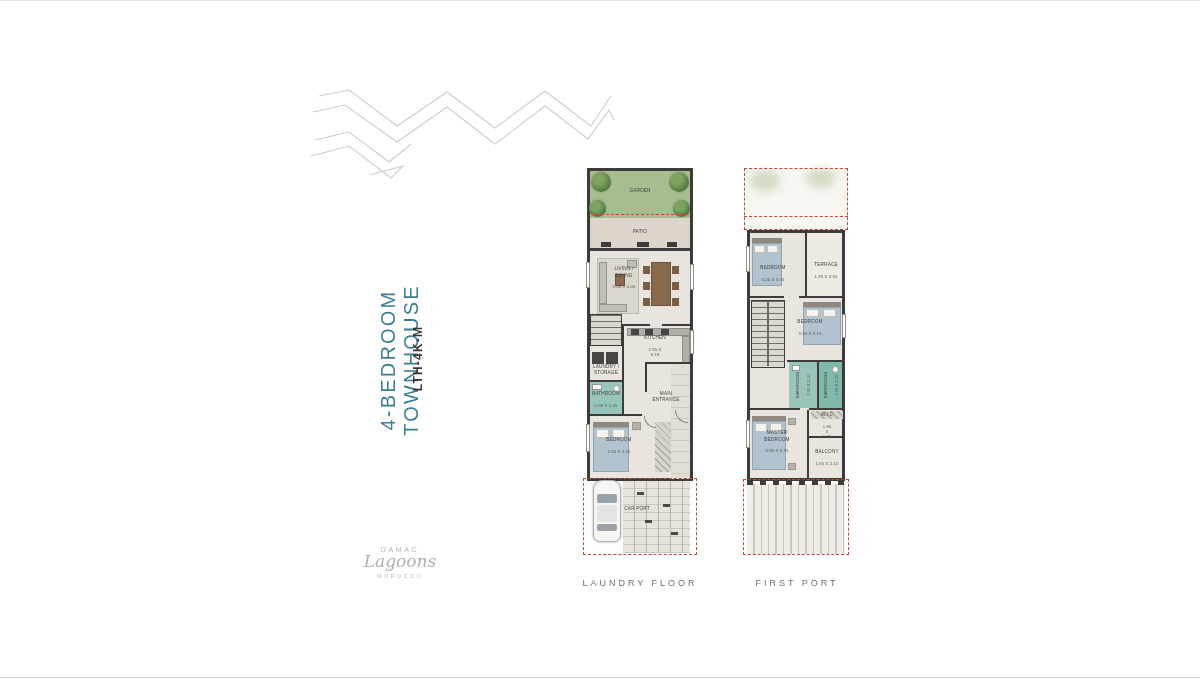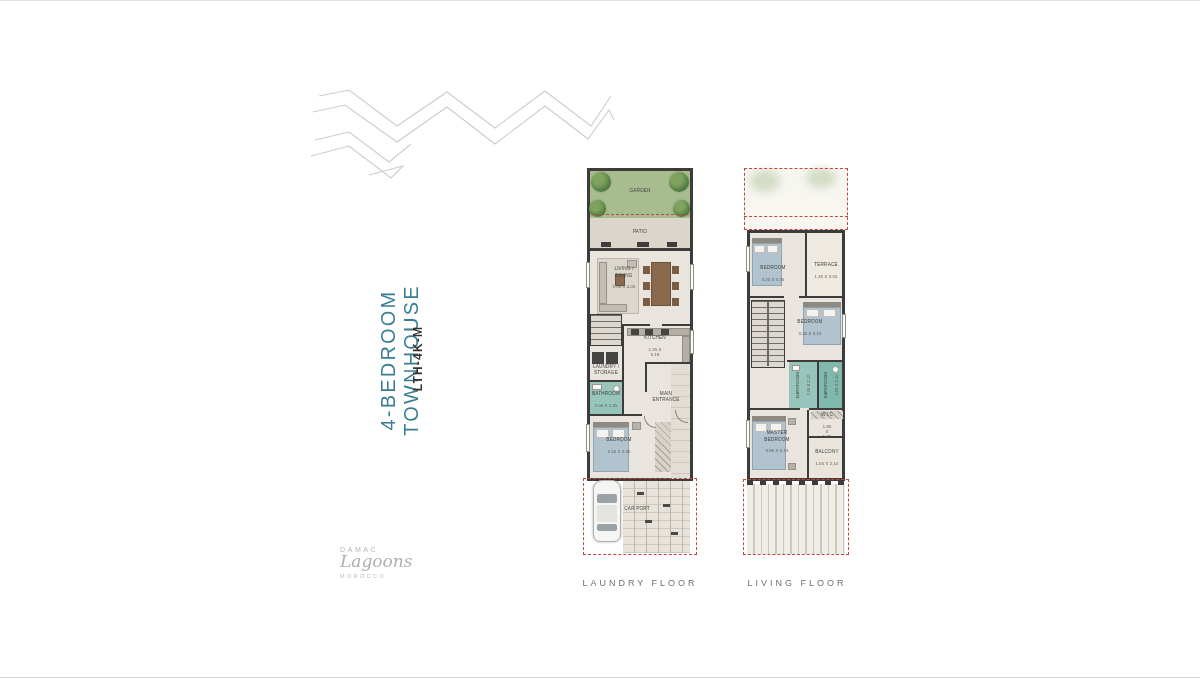--- a/index.html
+++ b/index.html
@@ -10,21 +10,21 @@
 
   
   #title { position:absolute; left:255px; top:347px; width:270px; height:26px;
            transform:rotate(-90deg); text-align:center; font-size:20px;
            letter-spacing:2.2px; color:#3a7e93; font-weight:400; }
   #code  { position:absolute; left:378px; top:351px; width:80px; height:15px;
            transform:rotate(-90deg); text-align:center; font-size:12px;
            font-weight:700; letter-spacing:1.2px; color:#35342f; }
 
   
-  #logo { position:absolute; left:340px; top:546px; width:120px; text-align:left; color:#b4b4b4; }
+  #logo { position:absolute; left:340px; top:546px; width:120px; text-align:center; color:#b4b4b4; }
   #logo .brand   { font-size:7px; letter-spacing:2.6px; }
   #logo .product { font-family:"DejaVu Serif", serif; font-style:italic; font-size:17px; line-height:1.05; color:#b0b0b0; }
   #logo .region  { font-size:5.5px; letter-spacing:2.4px; margin-top:2px; color:#bababa; }
 
   
   .plan { position:absolute; top:168px; }
   .caption { position:absolute; top:578px; transform:translateX(-50%); font-size:9px;
              letter-spacing:3px; color:#6f6f6f; white-space:nowrap; }
 
   .room { position:absolute; }
@@ -290,13 +290,13 @@
   <div class="room" style="left:62px;top:270px;width:33px;height:40px;background:#e9e5dd"></div>
   <div class="lbl" style="left:80px;top:290px">
     <span class="nm">BALCONY</span>
     <span class="dm">1.65 X 2.10</span>
   </div>
 
   <div class="stripes" style="left:0;top:316px;width:98px;height:70px"></div>
   <div class="ticks" style="left:0;top:313px;width:98px;height:4px"></div>
   <div class="dashred" style="left:-4px;top:311px;width:106px;height:76px"></div>
 </div>
-<div class="caption" style="left:797px">LIVING FLOOR</div>
+<div class="caption" style="left:797px">FIRST PORT</div>
 
 </body></html>

